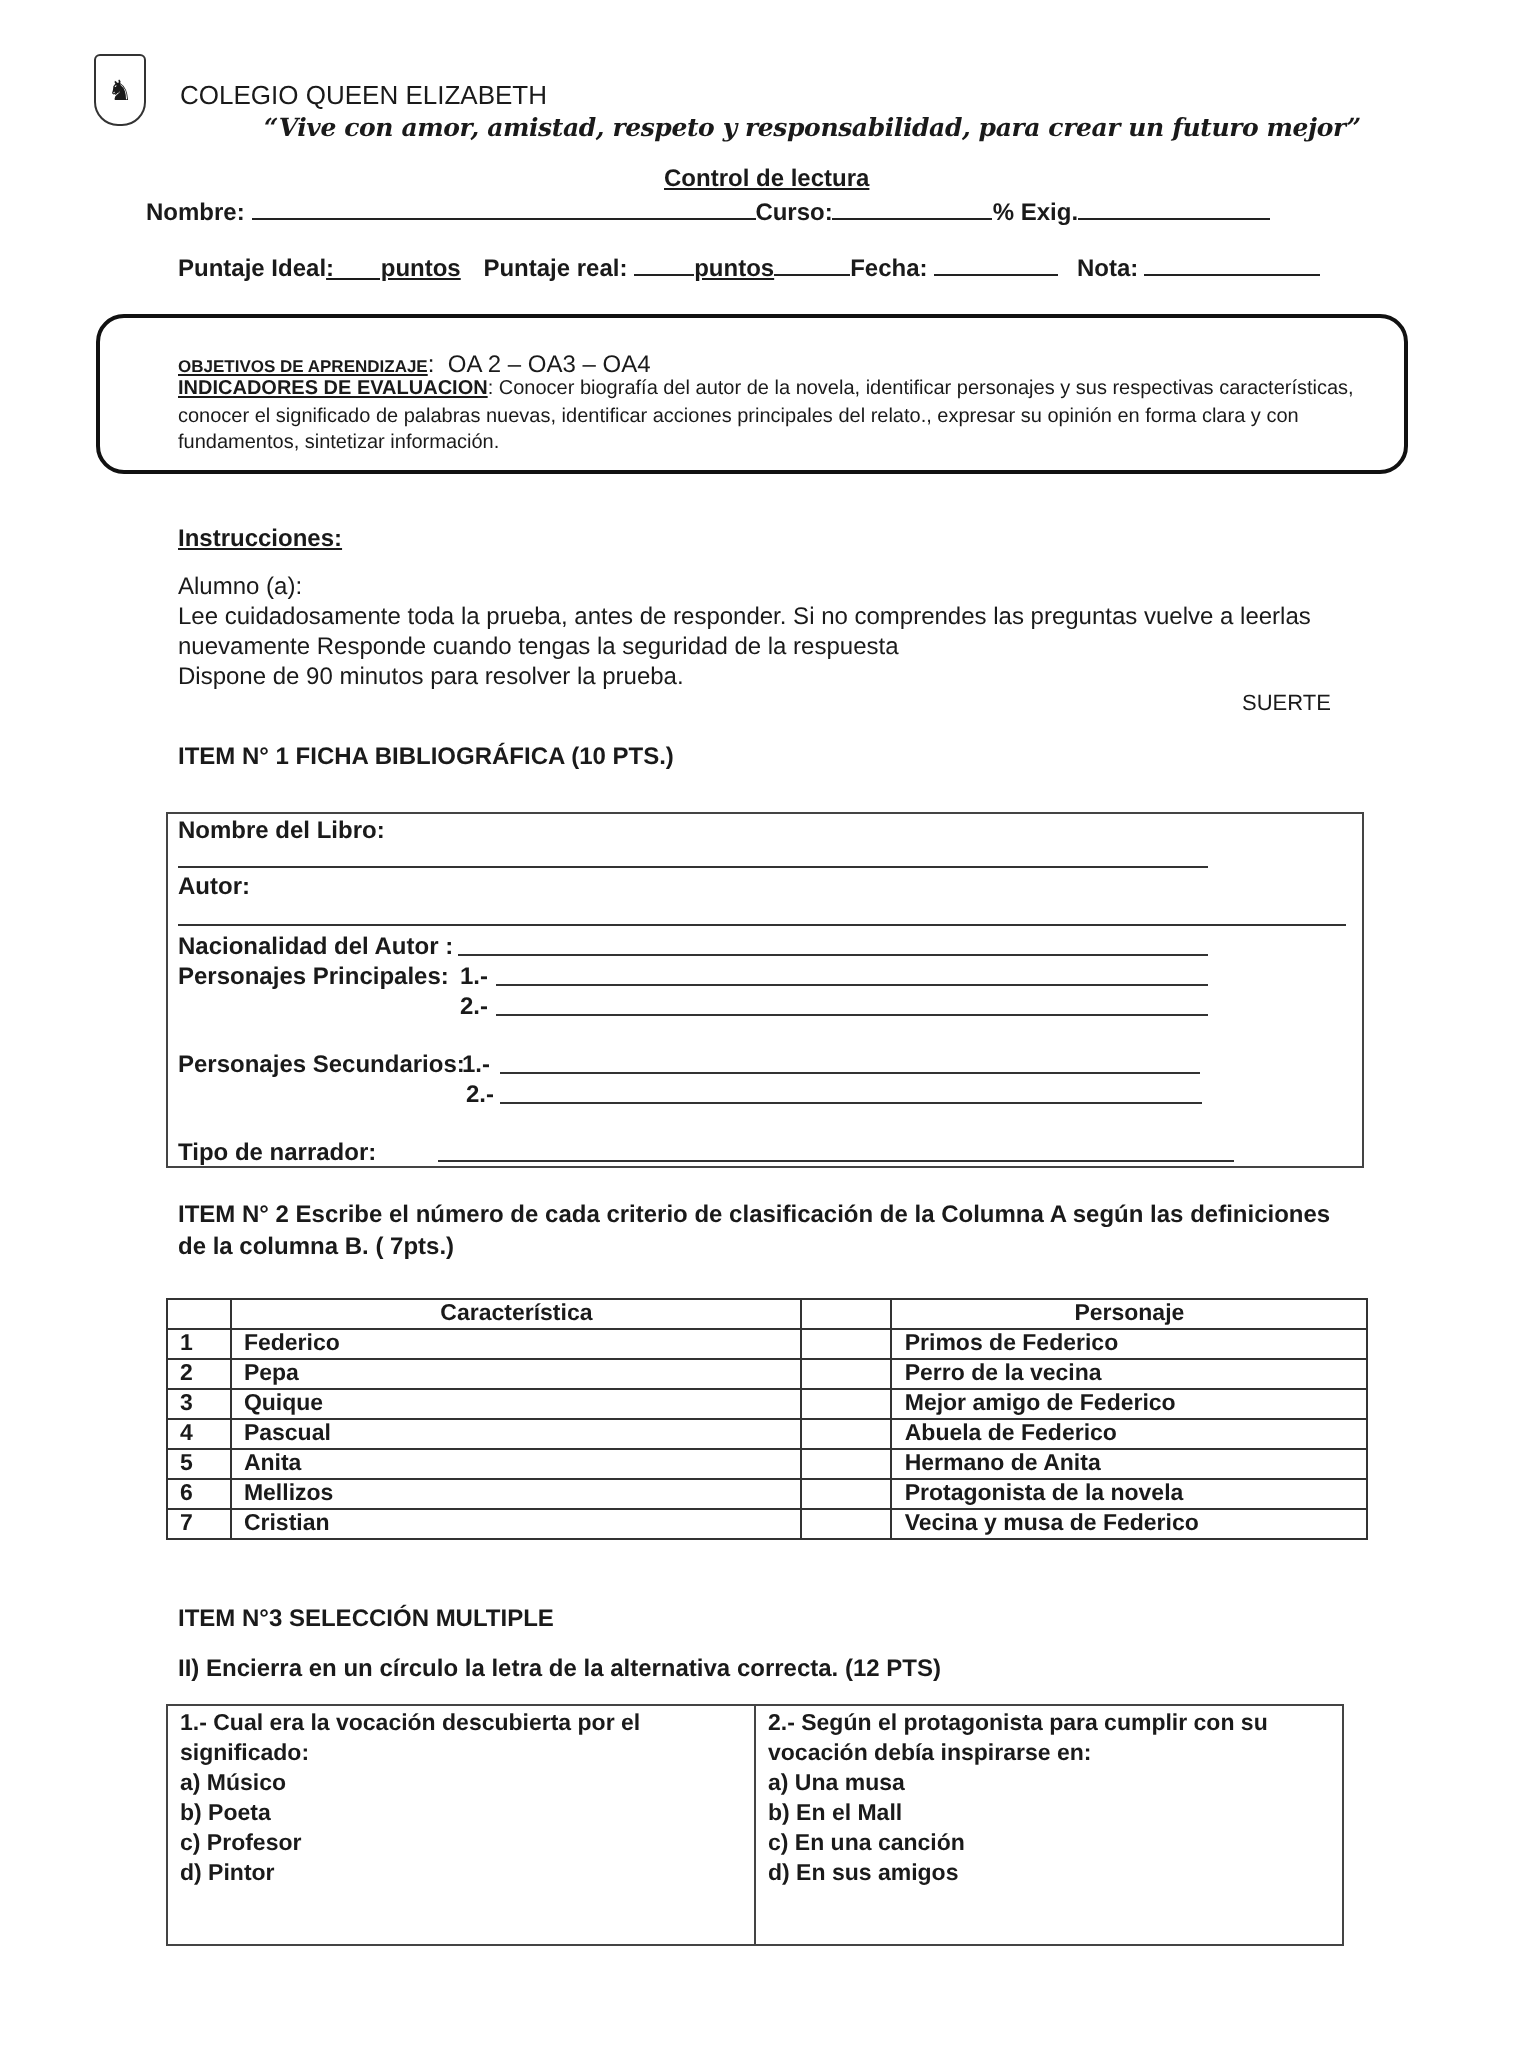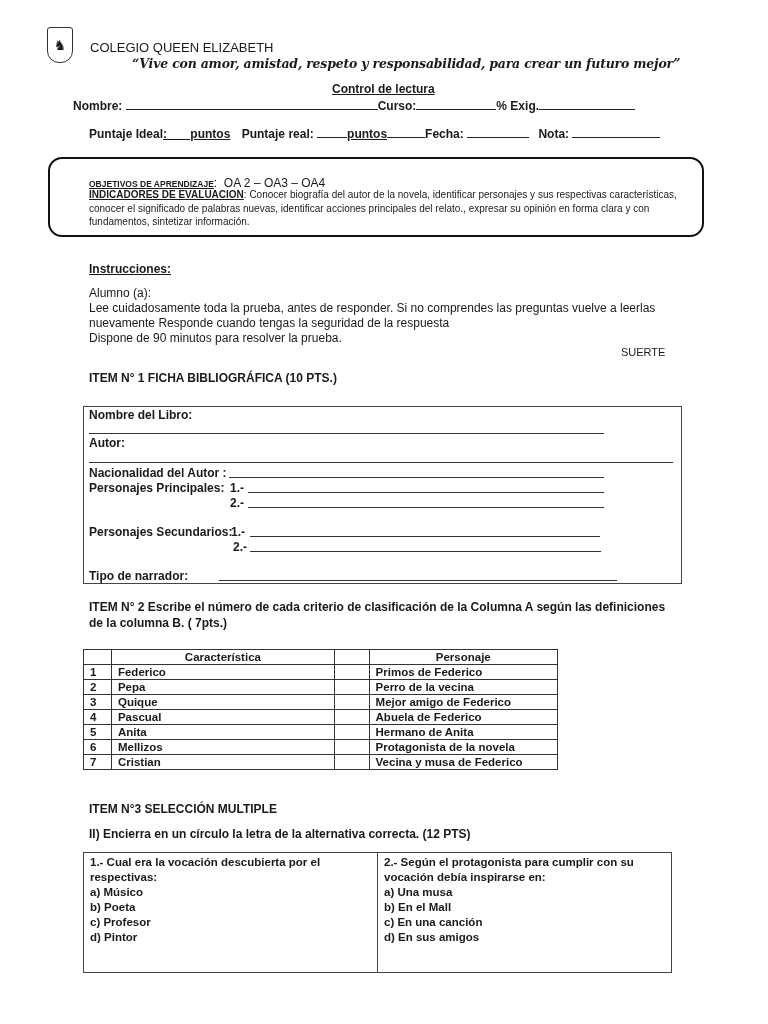--- a/index.html
+++ b/index.html
@@ -11,21 +11,21 @@
   .s12 { font-size:12px; }
   .s11 { font-size:11px; }
   .s9 { font-size:10px; }
   .logo { position:absolute; left:47px; top:27px; width:24px; height:34px; border:1.5px solid #333; border-radius:3px 3px 12px 12px; display:flex; align-items:center; justify-content:center; font-size:14px; }
   .school { left:90px; top:40px; font-size:13px; }
   .motto { left:132px; top:56px; font-size:12.5px; font-style:italic; font-weight:bold; font-family:"DejaVu Serif", serif; letter-spacing:-0.2px; }
   .blank { display:inline-block; border-bottom:1px solid #222; height:11px; vertical-align:baseline; }
   .objbox { position:absolute; left:48px; top:157px; width:656px; height:80px; border:2px solid #111; border-radius:14px; box-sizing:border-box; }
   .frame { position:absolute; border:1.5px solid #444; box-sizing:border-box; }
   .line { position:absolute; border-bottom:1px solid #333; height:0; }
-  table.char { position:absolute; left:83px; top:649px; width:475px; border-collapse:collapse; font-size:11.5px; font-weight:bold; }
+  table.char { position:absolute; left:83px; top:649px; width:601px; border-collapse:collapse; font-size:11.5px; font-weight:bold; }
   table.char td { border:1px solid #333; height:14px; padding:0 6px; line-height:14px; }
   table.char td.hdr { text-align:center; }
   table.q { position:absolute; left:83px; top:852px; width:589px; height:121px; border-collapse:collapse; font-size:11.5px; font-weight:bold; }
   table.q td { border:1.5px solid #444; vertical-align:top; padding:2px 6px; line-height:15px; width:50%; }
 </style>
 </head>
 <body>
 
 <div class="logo">♞</div>
 <div class="abs school">COLEGIO QUEEN ELIZABETH</div>
@@ -148,21 +148,21 @@
   </table>
 
 <div class="abs b s12" style="left:89px;top:802px;">ITEM N°3 SELECCIÓN   MULTIPLE</div>
 <div class="abs b s12" style="left:89px;top:827px;">II) Encierra en un círculo la letra de la alternativa correcta.  (12 PTS)</div>
 
 <table class="q">
   <tbody>
       <tr>
     <td>
       <div>1.- Cual era la vocación descubierta por el</div>
-      <div>respectivas:</div>
+      <div>significado:</div>
       <div>a) Músico</div>
       <div>b) Poeta</div>
       <div>c) Profesor</div>
       <div>d) Pintor</div>
     </td>
     <td>
       <div>2.- Según el protagonista para cumplir con su</div>
       <div>vocación debía inspirarse en:</div>
       <div>a) Una musa</div>
       <div>b) En el Mall</div>

